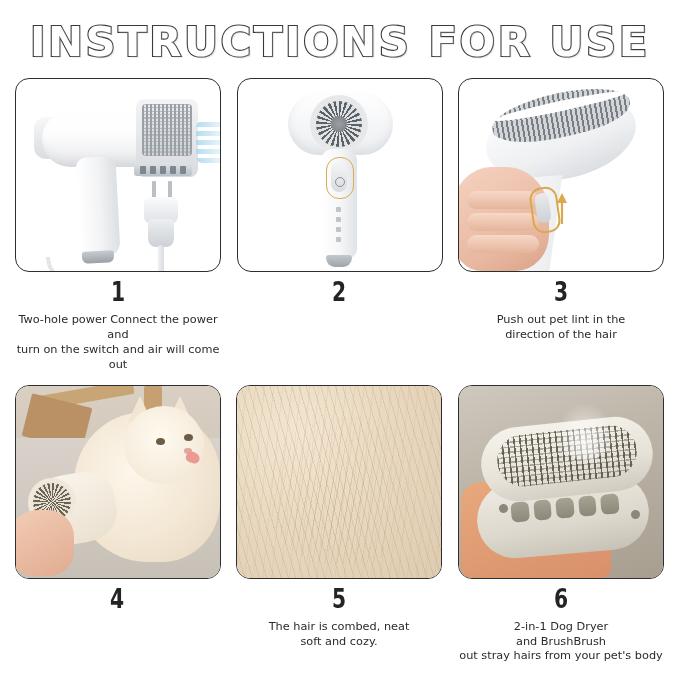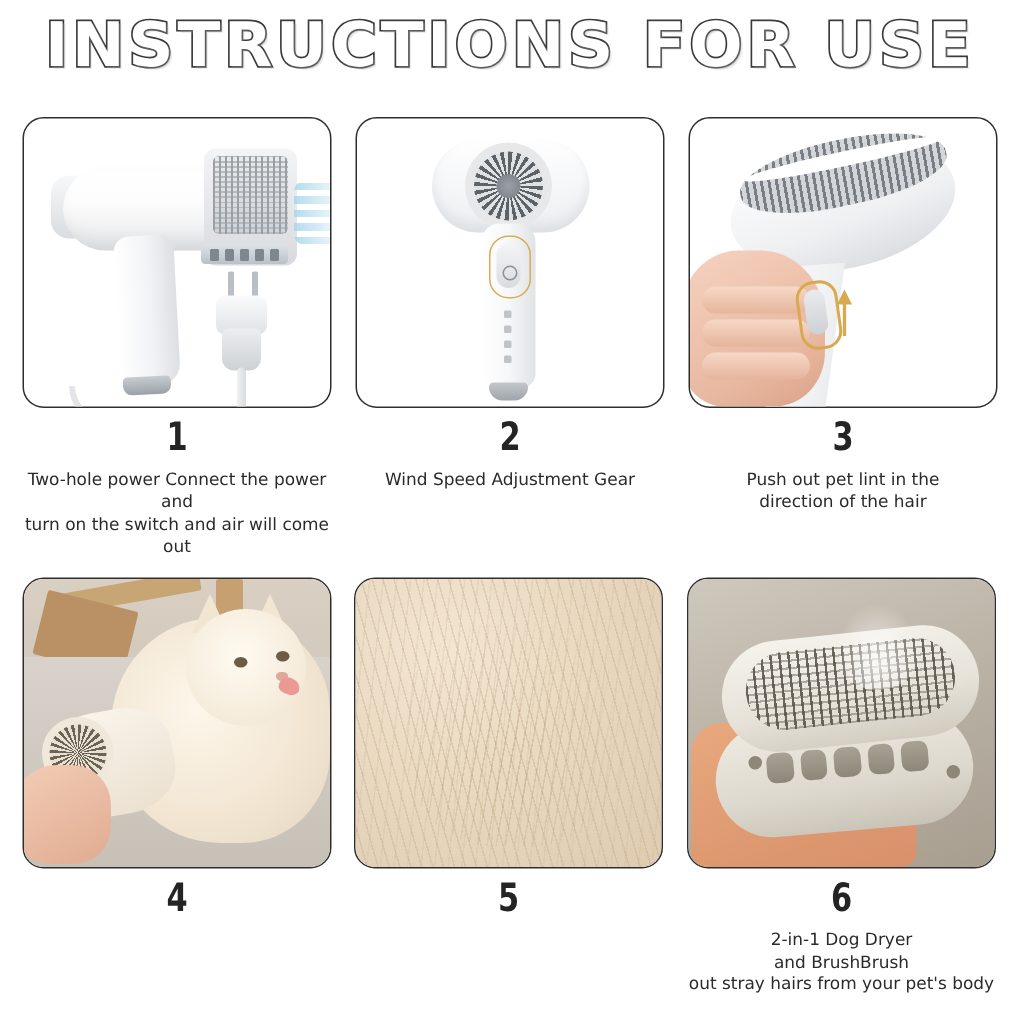--- a/index.html
+++ b/index.html
@@ -14,21 +14,21 @@
     color: #2b2b2b;
     overflow: hidden;
     position: relative;
   }
 
   
   .title-wrap {
     width: 679px;
     height: 78px;
     display: flex;
-    align-items: flex-start;
+    align-items: center;
     justify-content: center;
     padding-top: 6px;
     box-sizing: border-box;
   }
   .page-title {
     font-family: "DejaVu Sans", sans-serif;
     font-size: 41px;
     font-weight: 700;
     letter-spacing: 2.5px;
     color: #ffffff;
@@ -473,21 +473,20 @@
         <div class="p2-btn"></div>
         <div class="p2-power"></div>
         <div class="p2-dot" style="top:128px"></div>
         <div class="p2-dot" style="top:138px"></div>
         <div class="p2-dot" style="top:148px"></div>
         <div class="p2-dot" style="top:158px"></div>
         <div class="p2-foot"></div>
       </div>
     </div>
     <div class="step-num">2</div>
-    <div class="caption">Wind Speed Adjustment Gear</div>
   </div>
 
   <div class="cell">
     <div class="panel">
       <div class="scene">
         <div class="p3-disc"></div>
         <div class="p3-teeth"></div>
         <div class="p3-gap"></div>
         <div class="p3-cone"></div>
         <div class="p3-hand"></div>
@@ -536,20 +535,22 @@
   </div>
 
   <div class="cell">
     <div class="panel">
       <div class="scene">
         <div class="p5"></div>
         <div class="p5-strands"></div>
       </div>
     </div>
     <div class="step-num">5</div>
+    <div class="caption">The hair is combed, neat
+soft and cozy.</div>
   </div>
 
   <div class="cell">
     <div class="panel">
       <div class="scene">
         <div class="p6-bg"></div>
         <div class="p6-skin"></div>
         <div class="p6-base"></div>
         <div class="p6-hole" style="left:40px; top:118px"></div>
         <div class="p6-hole" style="left:172px; top:124px"></div>

